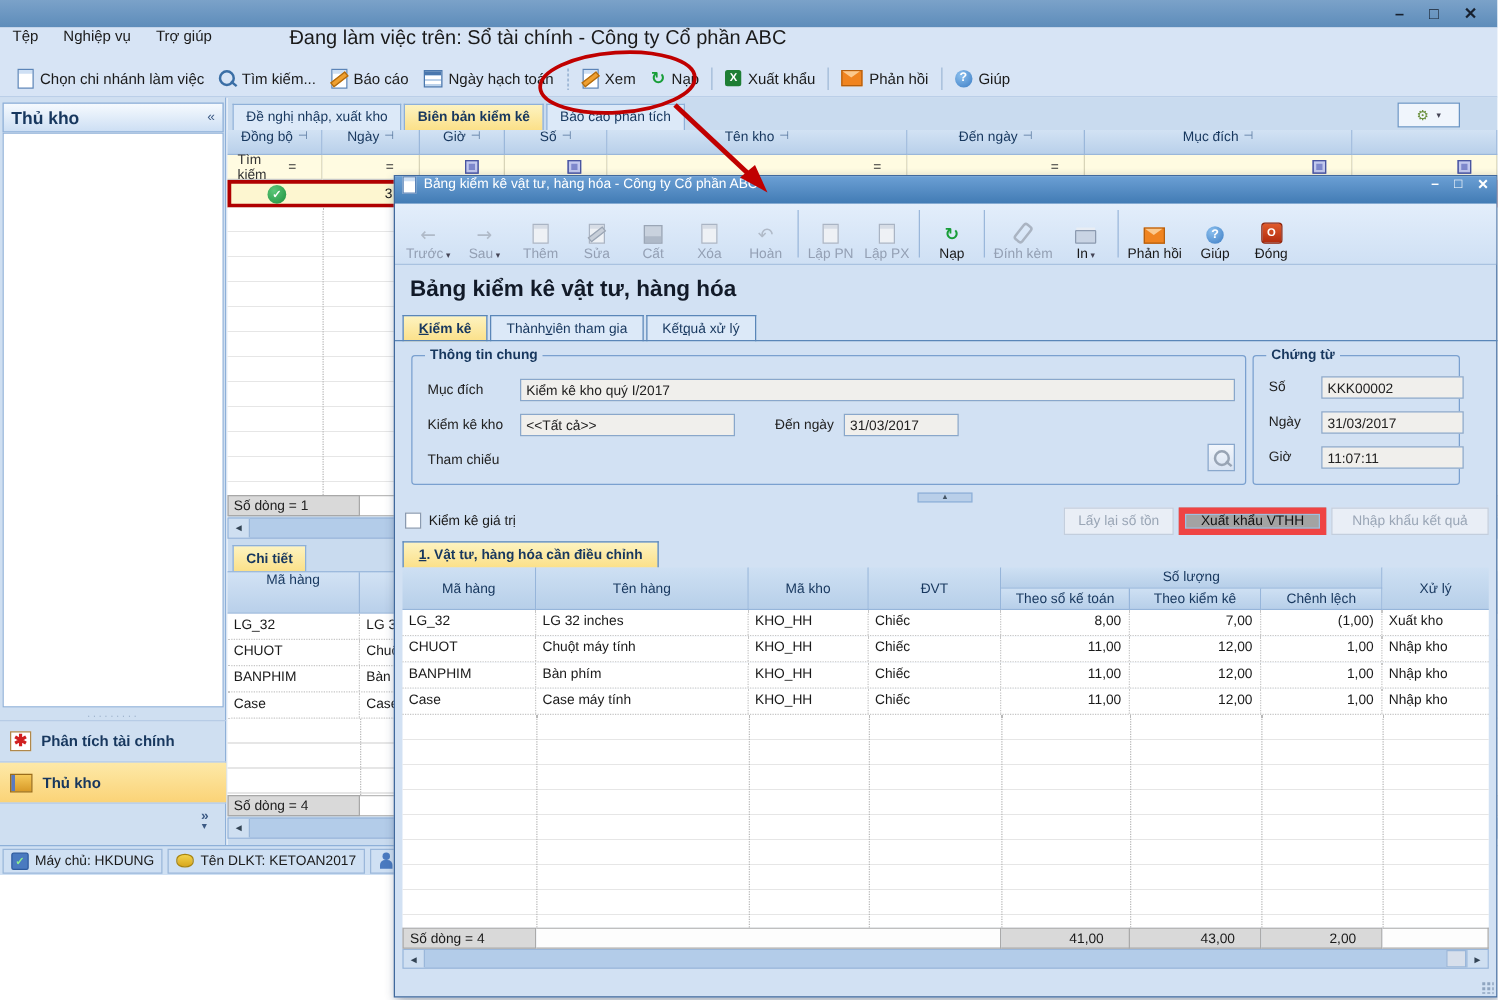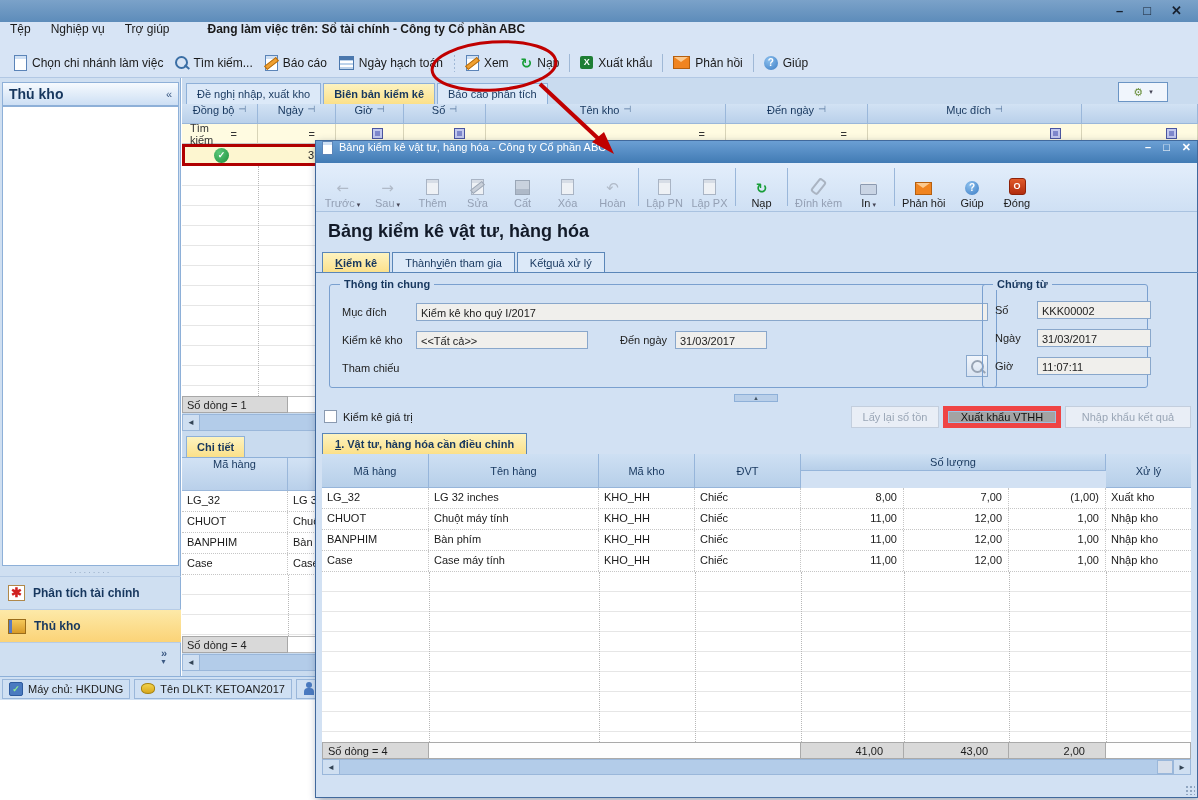--- a/index.html
+++ b/index.html
@@ -7,21 +7,21 @@
   #stage{position:relative;width:1198px;height:800px;overflow:hidden;background:#fff}
   .abs{position:absolute;box-sizing:border-box}
   .navy{color:#17375e}
   .bold{font-weight:bold}
   .clip{overflow:hidden;white-space:nowrap}
   
   .titlebar{left:0;top:0;width:1198px;height:22px;background:linear-gradient(#7ba2c9,#5d8cba);}
   .winctl{position:absolute;top:3px;display:flex;gap:20px;color:#17202e;font-weight:bold;font-size:13px}
   .menubar{left:0;top:22px;width:1198px;height:26px;background:#d7e4f5;display:flex;}
   .menubar .mi{padding:0 10px;font-size:12px}
-  .working{font-weight:bold;font-size:12px;margin-left:28px}
+  .working{font-weight:normal;font-size:16px;margin-left:52px}
   .toolbar{left:0;top:48px;width:1198px;height:30px;background:#d7e4f5;border-bottom:1px solid #b2c8e4;display:flex;align-items:center;padding-left:8px}
   .tbi{display:flex;align-items:center;gap:5px;padding:3px 6px;font-size:12px;position:relative}
   .vsep{width:1px;height:18px;background:#9fb8d6;margin:0 4px}
   .dsep{width:3px;height:18px;margin:0 4px;background-image:radial-gradient(#9fb8d6 35%,transparent 40%);background-size:3px 4px}
   
   .i-page{width:11px;height:14px;background:#fff;border:1px solid #5b84b8;display:inline-block;box-shadow:inset 0 3px 0 #cfe0f4}
   .i-page.g{border-color:#a9b4c4;background:#eef1f5;box-shadow:inset 0 3px 0 #d7dde6}
   .i-pencil{position:relative}
   .i-pencil::after{content:"";position:absolute;left:-2px;top:5px;width:13px;height:3px;background:#f0a030;transform:rotate(-38deg);border:1px solid #b06a10}
   .i-pencil.g::after{background:#c8cfd9;border-color:#9aa5b4}
@@ -433,21 +433,21 @@
       <span class="abs flab" style="left:12px;top:49px">Kiểm kê kho</span>
       <span class="abs fld clip" style="left:86px;top:46px;width:172px">&lt;&lt;Tất cả&gt;&gt;</span>
       <span class="abs flab" style="left:290px;top:49px">Đến ngày</span>
       <span class="abs fld clip" style="left:345px;top:46px;width:92px">31/03/2017</span>
       <span class="abs flab" style="left:12px;top:77px">Tham chiếu</span>
       <span class="abs" style="left:636px;top:70px;width:22px;height:22px;background:linear-gradient(#f2f6fc,#d8e3f2);border:1px solid #8aa8cc;display:flex;align-items:center;justify-content:center">
           <span class="i-mag g"></span>
         </span>
     </div>
 
-    <div class="abs grp" style="left:666px;top:143px;width:166px;height:104px">
+    <div class="abs grp" style="left:686px;top:143px;width:166px;height:104px">
       <span class="grp-lab">Chứng từ</span>
       <span class="abs flab" style="left:12px;top:19px">Số</span>
       <span class="abs fld" style="left:54px;top:16px;width:114px">KKK00002</span>
       <span class="abs flab" style="left:12px;top:47px">Ngày</span>
       <span class="abs fld" style="left:54px;top:44px;width:114px">31/03/2017</span>
       <span class="abs flab" style="left:12px;top:75px">Giờ</span>
       <span class="abs fld" style="left:54px;top:72px;width:114px">11:07:11</span>
     </div>
 
     <div class="abs" style="left:418px;top:253px;width:44px;height:8px;background:#b9cfe9;border:1px solid #8eb0d8;text-align:center;font-size:6px;line-height:7px;color:#456">▲</div>
@@ -466,20 +466,25 @@
     </div>
 
     <div class="abs" style="left:6px;top:313px;width:869px">
       <div style="display:flex">
         <span class="hc c0" style="height:34px">Mã hàng</span>
         <span class="hc c1" style="height:34px">Tên hàng</span>
         <span class="hc c2" style="height:34px">Mã kho</span>
         <span class="hc c3" style="height:34px">ĐVT</span>
         <span style="display:flex;flex-direction:column">
           <span class="hc" style="width:305px;height:17px">Số lượng</span>
+          <span style="display:flex">
+            <span class="hc c4" style="height:17px">Theo sổ kế toán</span>
+            <span class="hc c5" style="height:17px">Theo kiểm kê</span>
+            <span class="hc c6" style="height:17px">Chênh lệch</span>
+          </span>
         </span>
         <span class="hc c7" style="height:34px;border-right:none">Xử lý</span>
       </div>
       <div class="dt-row">
         <span class="bc c0">LG_32</span>
           <span class="bc c1">LG 32 inches</span>
           <span class="bc c2">KHO_HH</span>
           <span class="bc c3">Chiếc</span>
           <span class="bc c4 num">8,00</span>
           <span class="bc c5 num">7,00</span>

